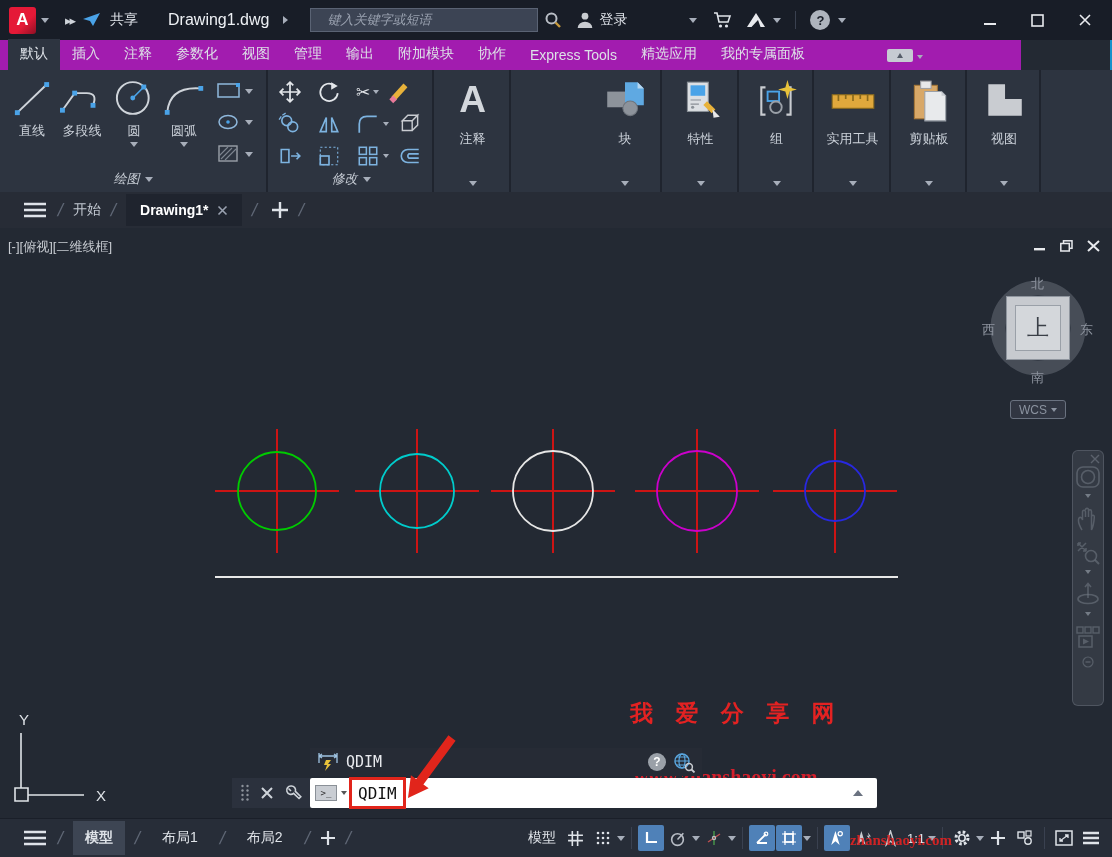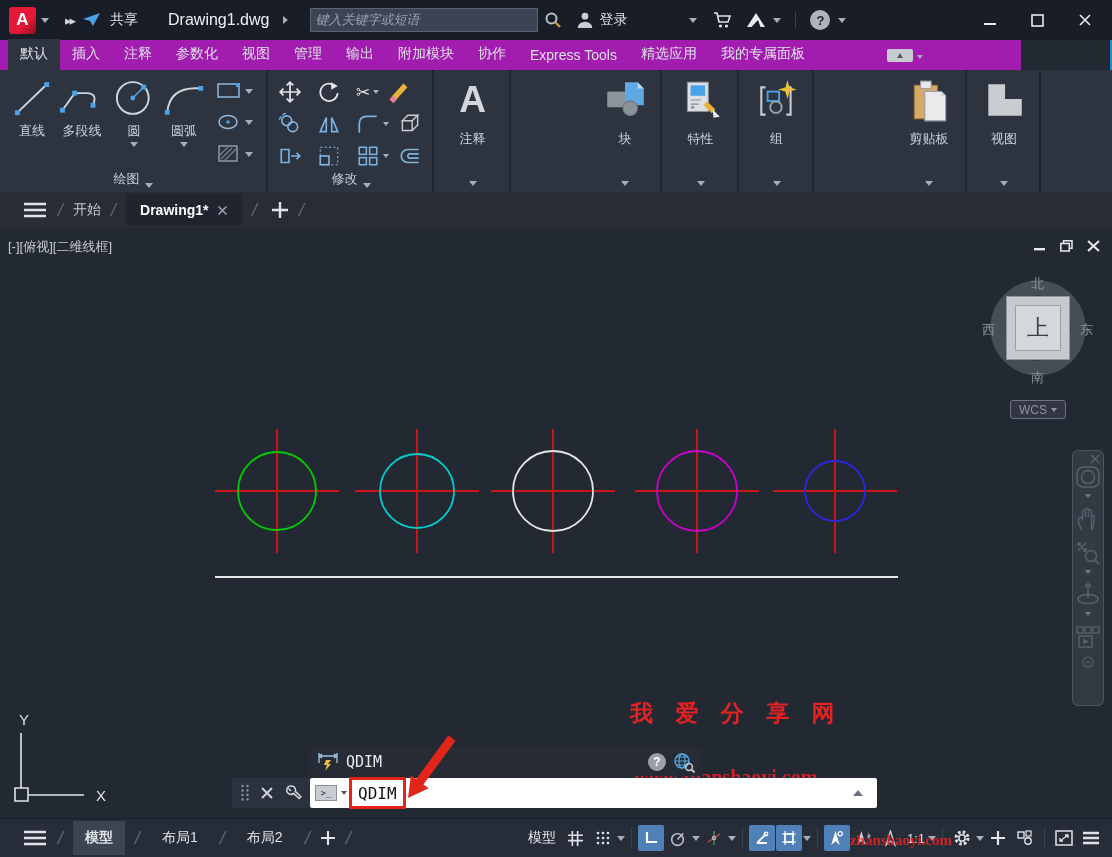--- a/index.html
+++ b/index.html
@@ -12,34 +12,34 @@
   
   .car{width:0;height:0;border-left:4px solid transparent;border-right:4px solid transparent;border-top:5px solid #a7aeba;}
   .car.up{border-top:none;border-bottom:5px solid #555c68;}
   .car.right{border:none;border-top:4px solid transparent;border-bottom:4px solid transparent;border-left:5px solid #a7aeba;}
   .car.small{border-left-width:3px;border-right-width:3px;border-top-width:4px;}
   
   .titlebar{top:0;left:0;width:1112px;height:40px;background:#181d27;display:flex;align-items:center;color:#dfe3e9;font-size:14px;}
   .applogo{width:27px;height:27px;margin-left:9px;border-radius:3px;background:linear-gradient(135deg,#e51937 60%,#8e0f24);color:#fff;font-weight:bold;font-size:17px;display:flex;align-items:center;justify-content:center;}
   .qat{display:flex;align-items:center;gap:8px;margin-left:8px;}
   .doctitle{margin-left:30px;font-size:16px;color:#eef1f5;}
-  .searchbox{margin-left:22px;width:228px;height:24px;background:#3c4454;border:1px solid #5a6374;color:#9aa2b0;font-style:italic;font-size:13px;display:flex;align-items:center;padding-left:4px;}
+  .searchbox{margin-left:22px;width:228px;height:24px;background:#3c4454;border:1px solid #5a6374;color:#9aa2b0;font-style:italic;font-size:13px;display:flex;align-items:center;padding-left:16px;}
   .tbtn{display:flex;align-items:center;gap:5px;margin-left:14px;color:#dfe3e9;}
   .qcirc{width:20px;height:20px;border-radius:50%;background:#aeb4bd;color:#181d27;font-weight:bold;display:flex;align-items:center;justify-content:center;font-size:13px;}
   .winbtns{margin-left:auto;display:flex;align-items:center;gap:34px;margin-right:20px;}
   .sep-v{width:1px;height:18px;background:#3a4150;margin-left:14px;}
   
   .ribbontabs{top:40px;left:0;width:1021px;height:30px;background:#a21caf;display:flex;align-items:flex-end;color:#dde1e7;font-size:14px;}
   .rtab{padding:6px 12px 7px;cursor:default;}
   .rtab.active{background:#2d3440;}
   .collapsebtn{width:26px;height:13px;background:#c6cbd2;border-radius:2px;display:flex;align-items:center;justify-content:center;margin:0 4px 8px 70px;}
   
   .ribbon{top:70px;left:0;width:1112px;height:122px;background:#2d3440;color:#ccd2da;font-size:13px;}
   .panel{position:absolute;top:0;height:122px;border-right:2px solid #1f242e;}
-  .pfoot{position:absolute;bottom:4px;left:0;right:0;display:flex;justify-content:center;align-items:flex-end;gap:5px;color:#c6ccd4;}
+  .pfoot{position:absolute;bottom:4px;left:0;right:0;display:flex;justify-content:center;align-items:center;gap:5px;color:#c6ccd4;font-style:italic;}
   .bigbtn{position:absolute;display:flex;flex-direction:column;align-items:center;gap:2px;}
   .bigbtn .lbl{font-size:13px;}
   .tallpanel-ic{position:absolute;top:8px;left:0;right:0;display:flex;justify-content:center;}
   .tallpanel-lb{position:absolute;top:60px;left:0;right:0;text-align:center;}
   .tallpanel-dd{position:absolute;bottom:6px;left:0;right:0;display:flex;justify-content:center;}
   .mgrid{position:absolute;display:flex;align-items:center;gap:3px;}
   
   .filetabs{top:192px;left:0;width:1112px;height:36px;background:#272c36;display:flex;align-items:center;color:#c3c9d2;font-size:14px;}
   .slash{color:#5f6775;font-size:18px;margin:0 10px;transform:skewX(-12deg);}
   .ftab.active{background:#1f242e;padding:8px 14px;color:#fff;font-weight:bold;display:flex;align-items:center;gap:8px;}
@@ -323,20 +323,32 @@
     <div class="panel" style="left:741px;width:73px">
       <div class="tallpanel-ic">
           <svg width="46" height="46" viewBox="0 0 44 44">
         <path d="M11 9 H7 V35 H11 M31 35 h4 V9 h-4" fill="none" stroke="#c9ccd1" stroke-width="2"></path>
         <rect x="13" y="13" width="11" height="9" fill="none" stroke="#4aa3e8" stroke-width="1.8"></rect>
             <circle cx="21" cy="28" r="5.5" fill="none" stroke="#9aa0a8" stroke-width="1.8"></circle>
         <polygon points="32,2 34,9 41,11 34,13 32,20 30,13 23,11 30,9" fill="#e8c23a"></polygon>
           </svg>
         </div>
       <div class="tallpanel-lb">组</div>
+      <div class="tallpanel-dd">
+          <div class="car"></div>
+        </div>
+    </div>
+    <div class="panel" style="left:816px;width:75px">
+      <div class="tallpanel-ic">
+          <svg width="50" height="46" viewBox="0 0 48 44">
+        <rect x="4" y="16" width="40" height="13" fill="#e0a83c" stroke="#8a6a1c"></rect>
+            <path d="M10 16 v6 M17 16 v4 M24 16 v6 M31 16 v4 M38 16 v6" stroke="#8a6a1c" stroke-width="1.6"></path>
+          </svg>
+        </div>
+      <div class="tallpanel-lb">实用工具</div>
       <div class="tallpanel-dd">
           <div class="car"></div>
         </div>
     </div>
     <div class="panel" style="left:893px;width:74px">
       <div class="tallpanel-ic">
           <svg width="44" height="46" viewBox="0 0 42 44">
         <rect x="7" y="7" width="22" height="32" fill="#d8a868" stroke="#a87838"></rect>
             <rect x="13" y="3" width="10" height="7" fill="#e8e8ea" stroke="#a0a0a4"></rect>
         <path d="M17 13 H33 L37 17 V41 H17 Z" fill="#e8eaec" stroke="#9aa0a8"></path>

